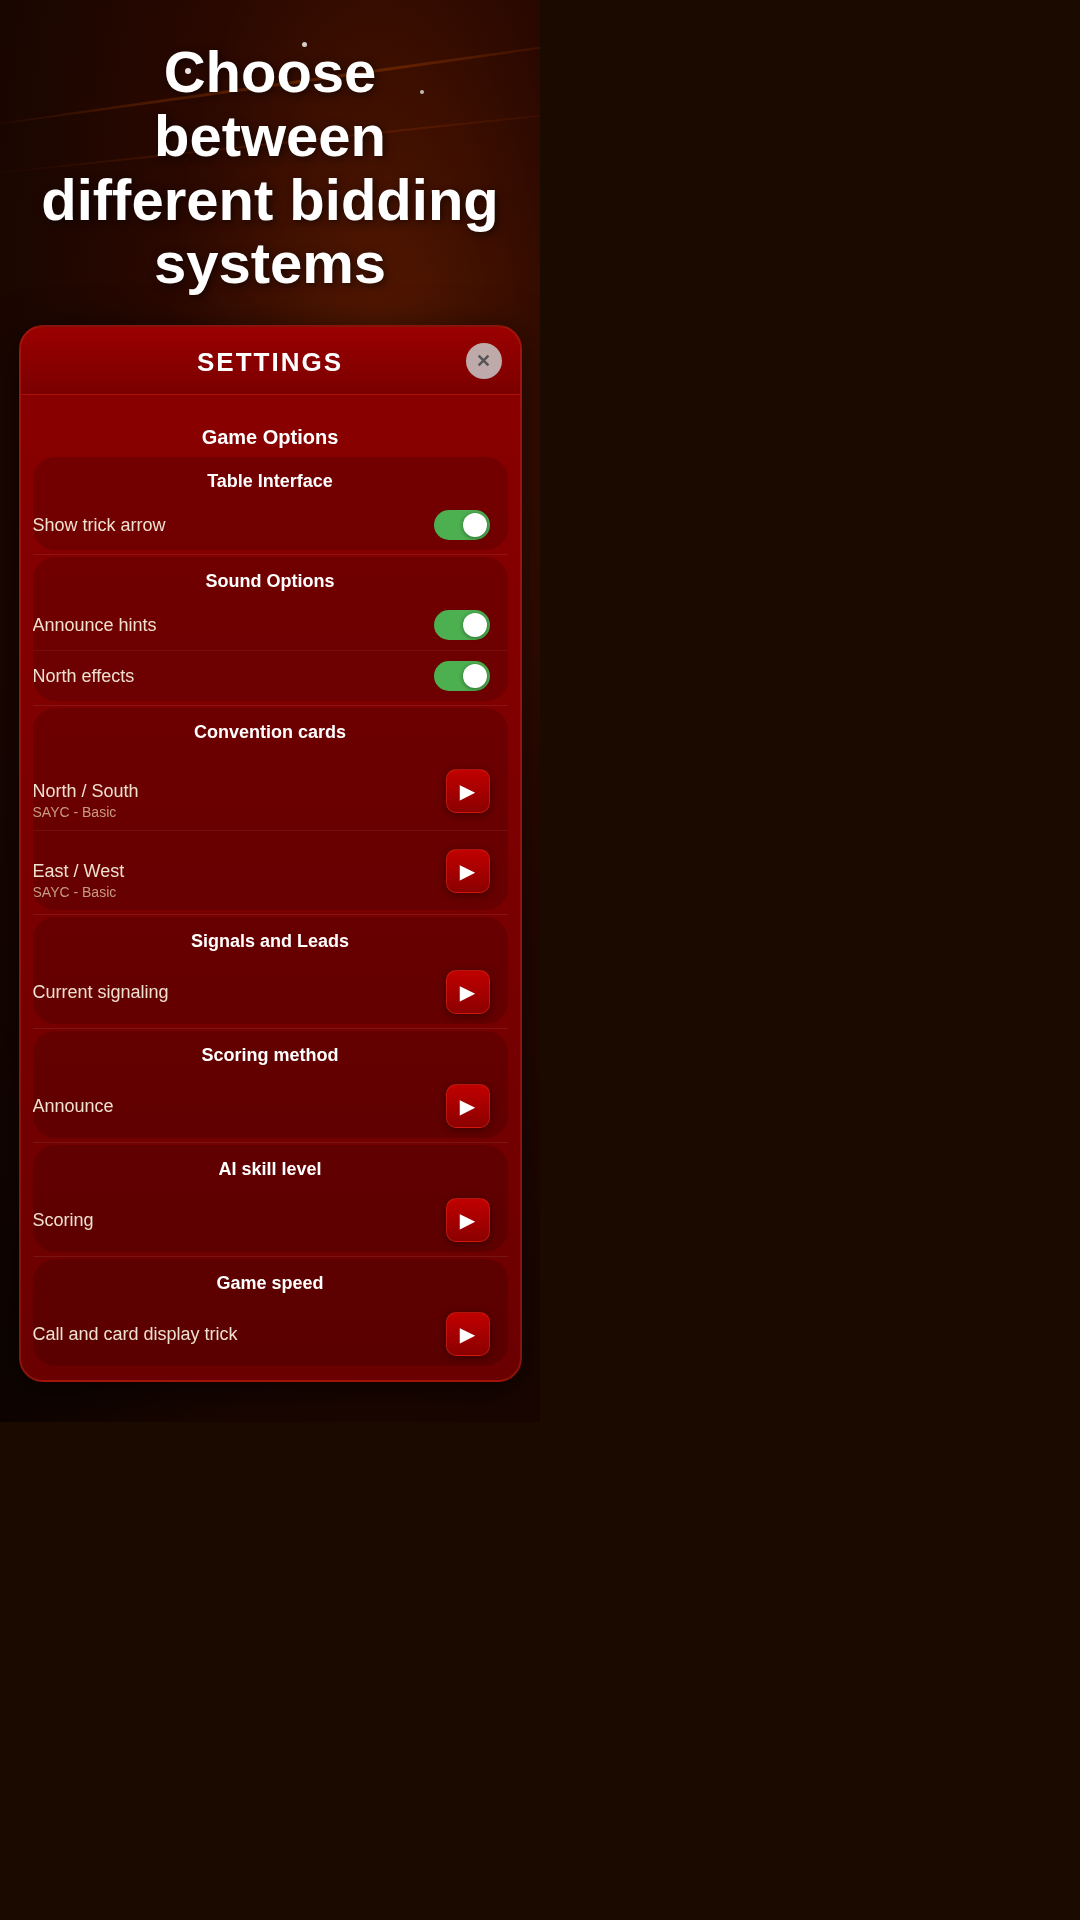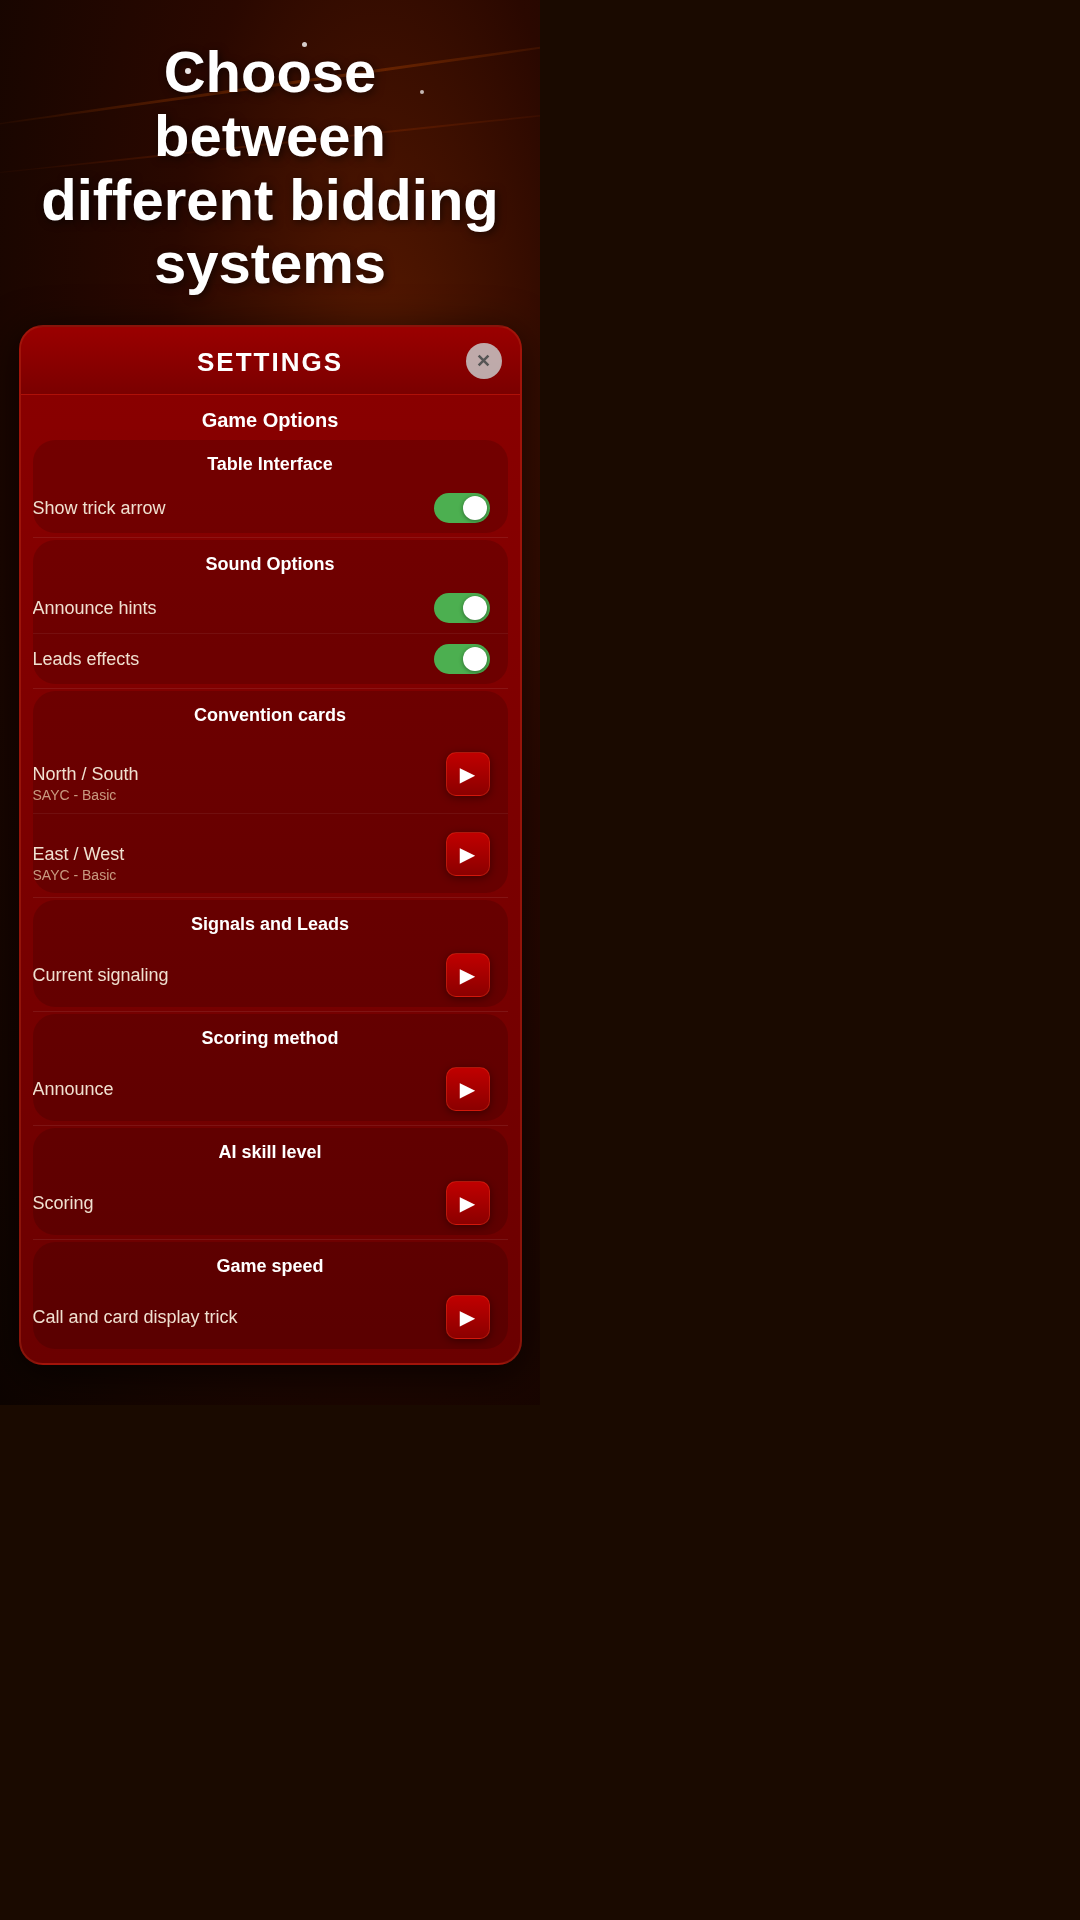--- a/index.html
+++ b/index.html
@@ -216,21 +216,21 @@
       height: 1px;
       background: rgba(255,255,255,0.08);
       margin: 2px 12px;
     }
 
     .game-options-label {
       color: #ffffff;
       font-size: 20px;
       font-weight: 700;
       text-align: center;
-      padding: 14px 20px 8px;
+      padding: 31px 20px 8px;
     }
   </style>
 </head>
 <body>
 
 <div class="bg-layer"></div>
 <div class="bg-streaks"></div>
 
 <div class="sparkle" style="width:6px;height:6px;top:68px;left:185px;opacity:0.9;"></div>
 <div class="sparkle" style="width:5px;height:5px;top:42px;left:302px;opacity:0.8;"></div>
@@ -263,21 +263,21 @@
 
       <div class="divider-line"></div>
 
       <div class="settings-group">
         <div class="group-title">Sound Options</div>
         <div class="setting-row">
           <span class="setting-label">Announce hints</span>
           <button class="toggle"></button>
         </div>
         <div class="setting-row">
-          <span class="setting-label">Leads effects</span>
+          <span class="setting-label">North effects</span>
           <button class="toggle"></button>
         </div>
       </div>
 
       <div class="divider-line"></div>
 
       <div class="settings-group">
         <div class="group-title">Convention cards</div>
         <div class="setting-row">
           <div class="setting-label-group">

